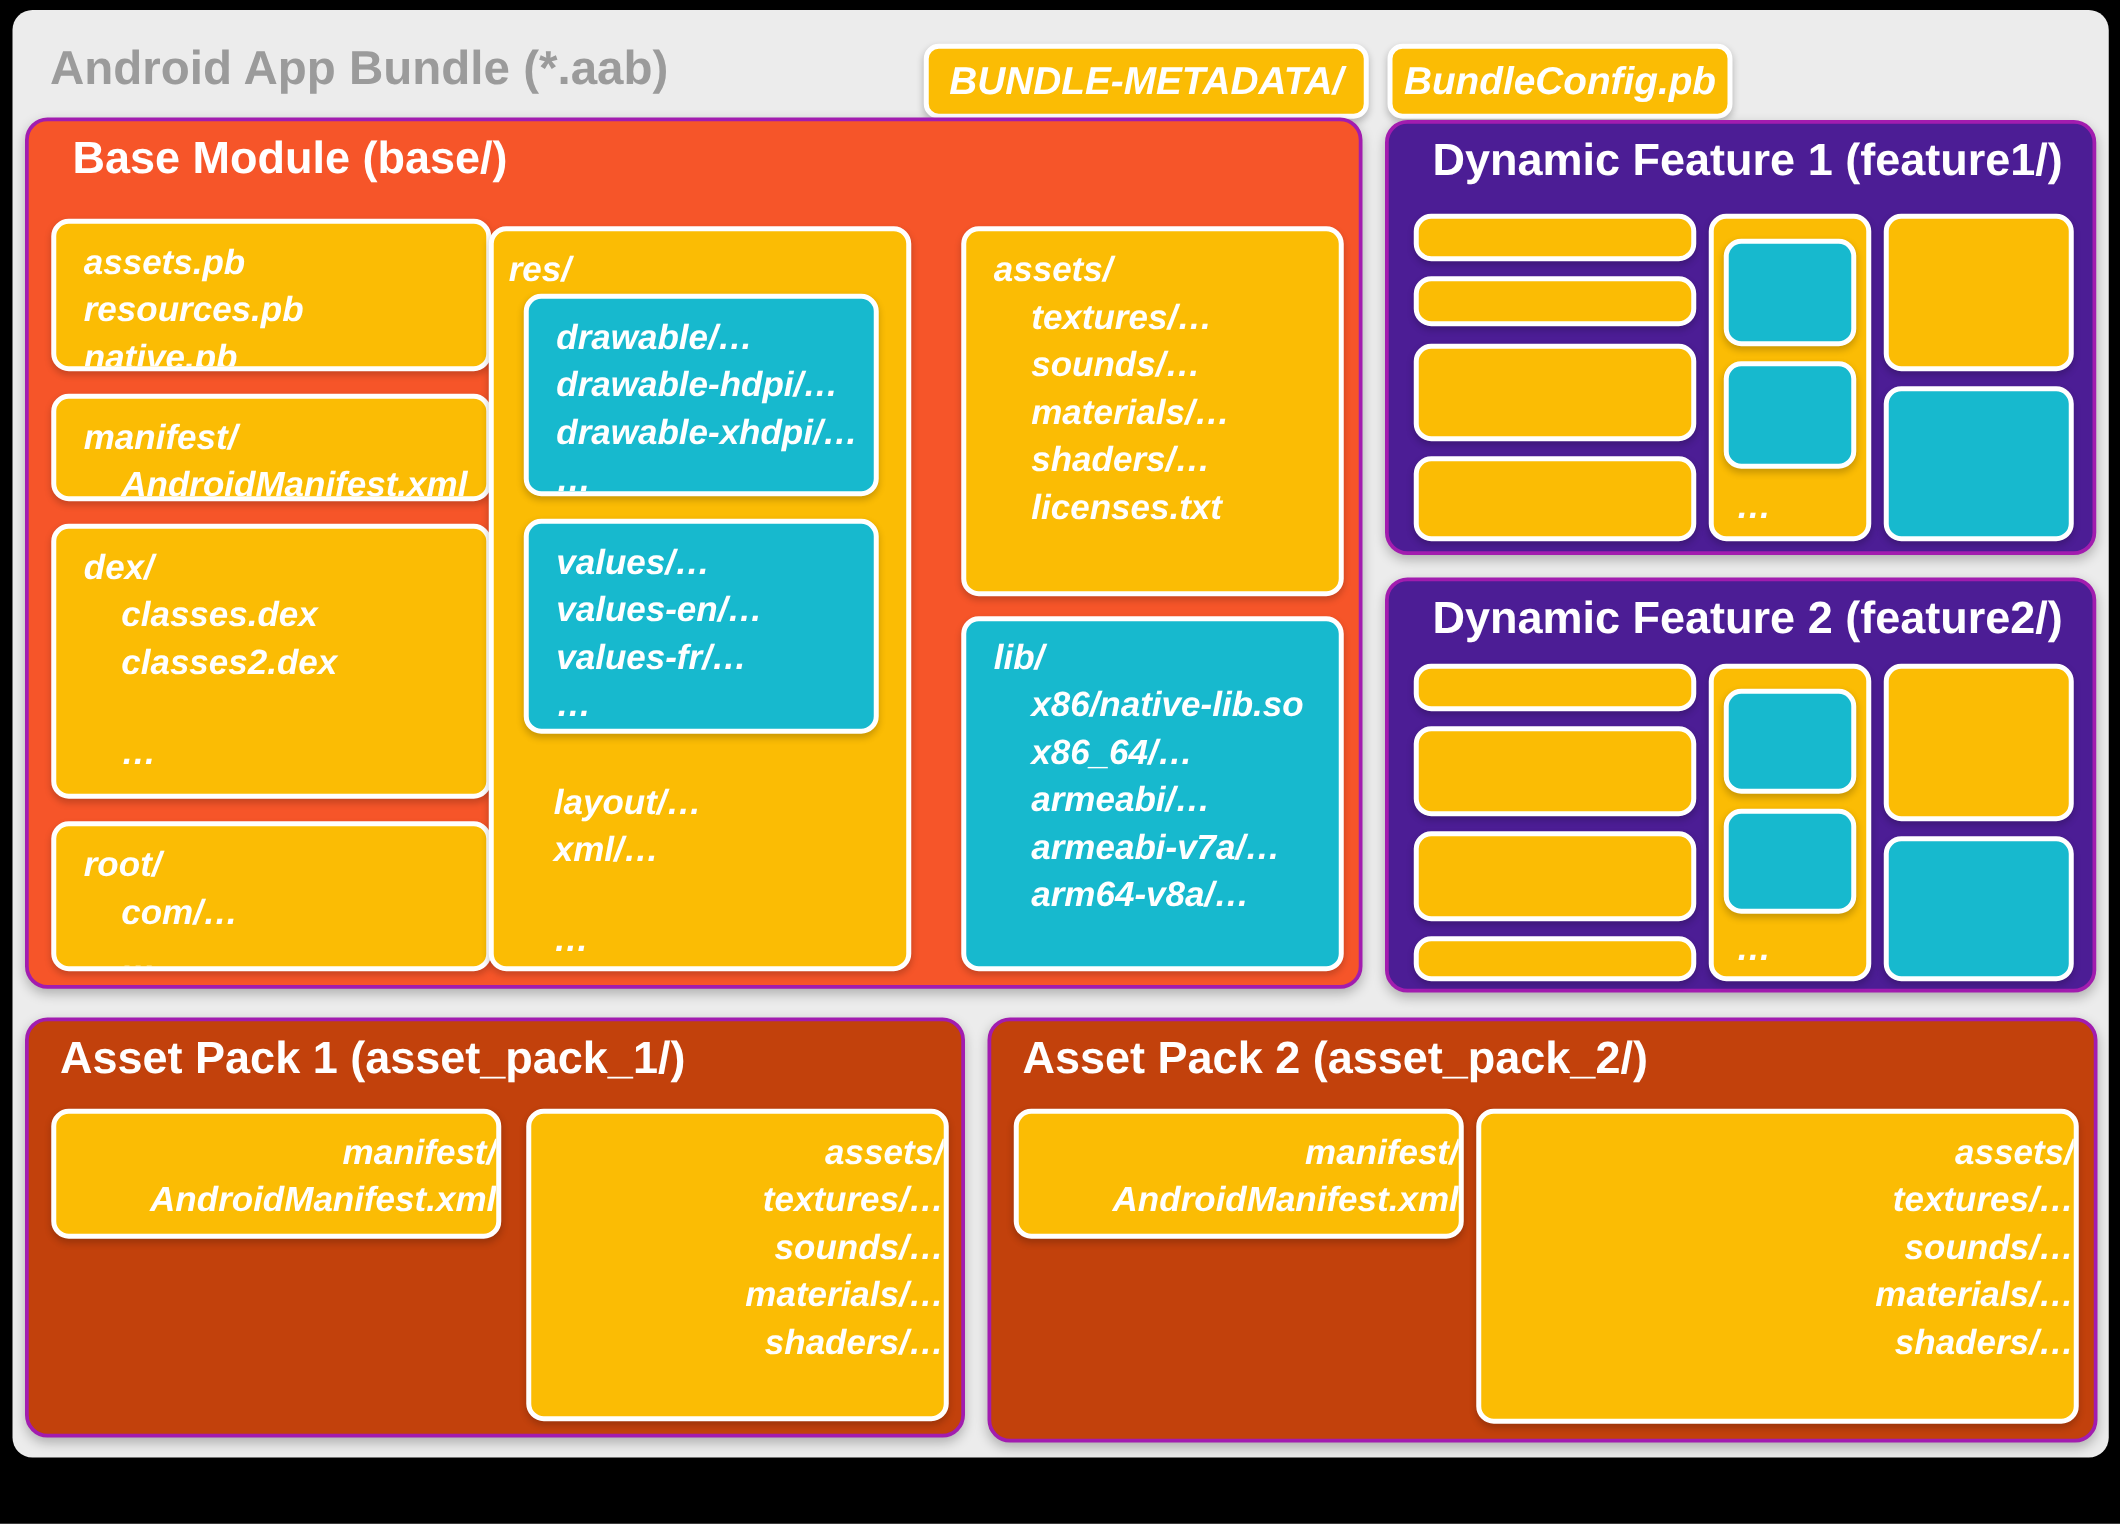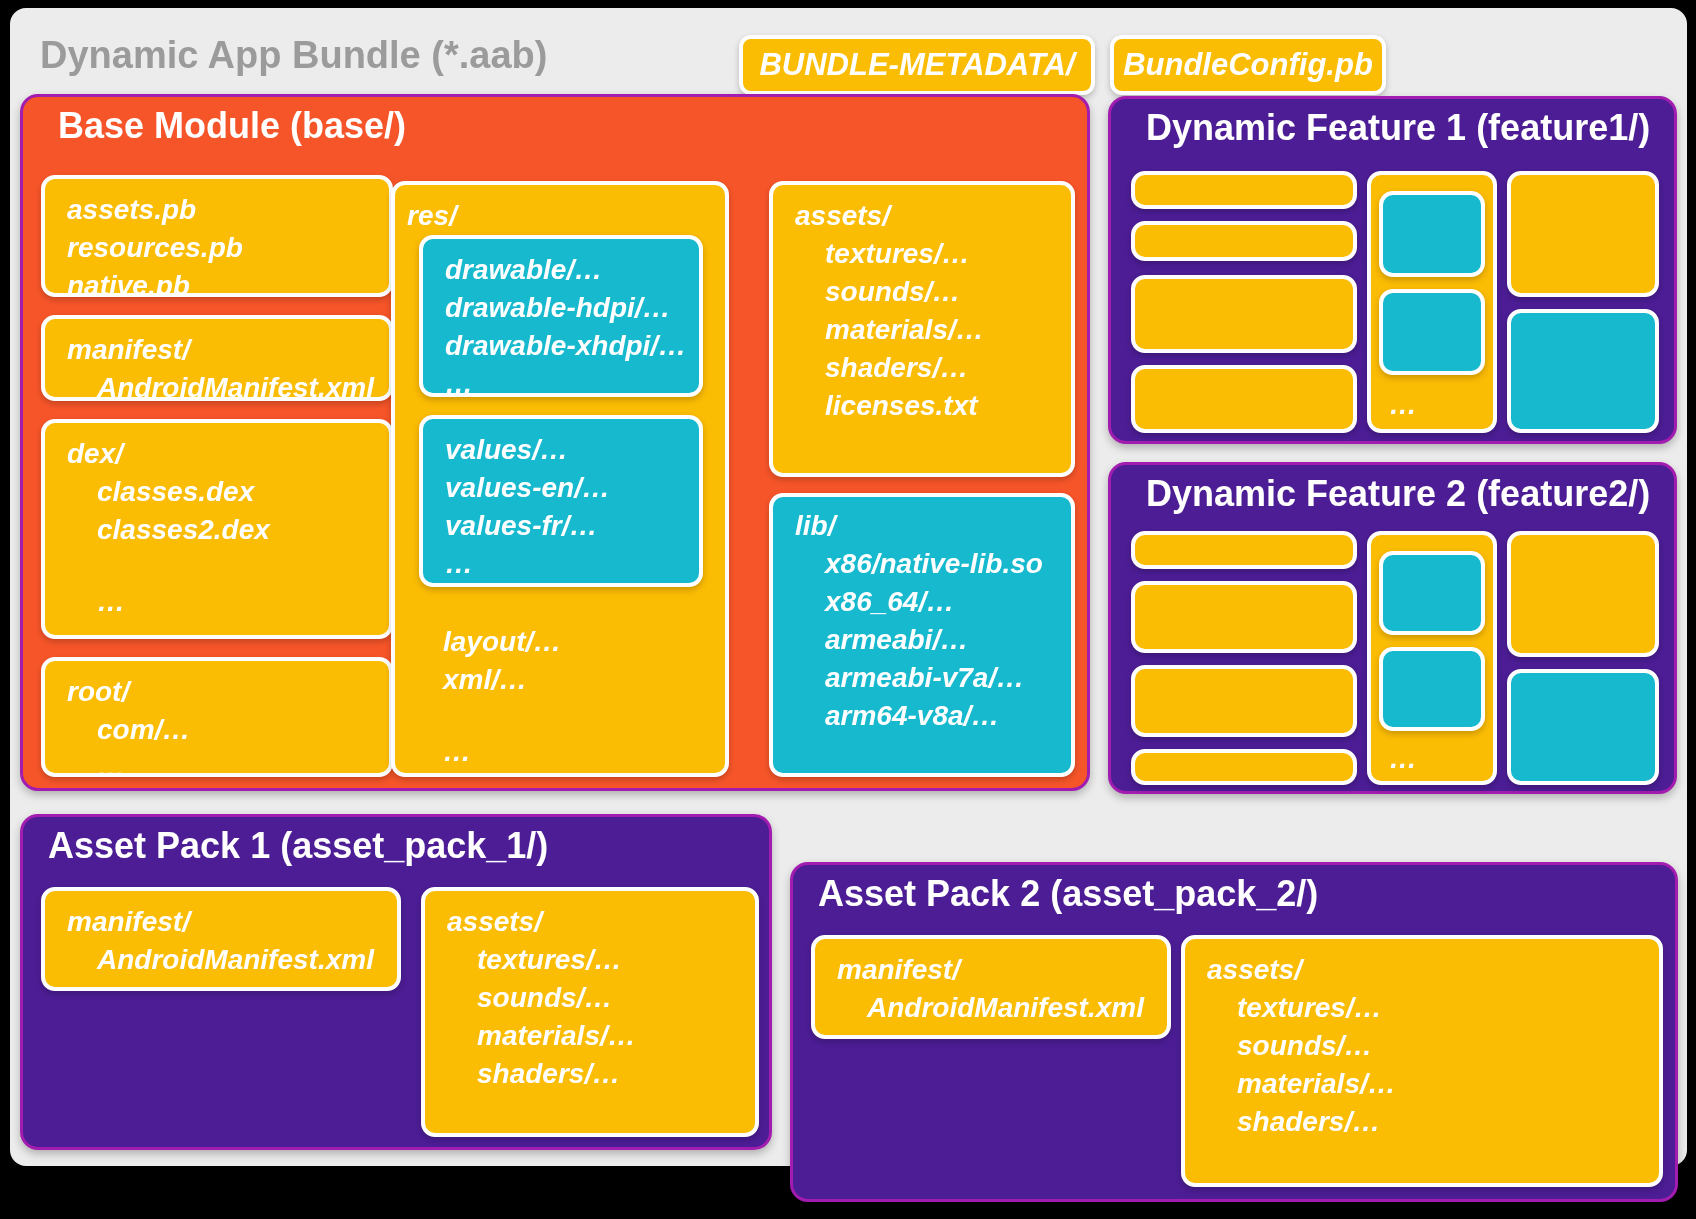--- a/index.html
+++ b/index.html
@@ -23,21 +23,21 @@
     box-sizing:border-box;box-shadow:0 3px 6px rgba(0,0,0,.22);
     color:#fff;font-size:31px;
     display:flex;align-items:center;justify-content:center;white-space:nowrap;font-style:italic;
   }
   .module{
     position:absolute;border-radius:18px;border:3px solid #a21caf;
     box-sizing:border-box;box-shadow:0 4px 9px rgba(0,0,0,.25);
   }
   .orange{background:#F65529;}
   .green{background:#4c1d95;}
-  .purple{background:#4c1d95;}
+  .purple{background:#c2410c;text-align:right;}
   .mod-title{
     position:absolute;left:35px;top:8px;margin:0;
     font-size:36px;color:#fff;white-space:nowrap;font-weight:bold;
   }
   .box{
     position:absolute;border:4px solid #fff;border-radius:14px;
     box-sizing:border-box;box-shadow:0 3px 6px rgba(0,0,0,.2);
     color:#fff;overflow:hidden;font-style:italic;
   }
   .yellow{background:#FBBC04;}
@@ -48,21 +48,21 @@
   .gap-top{margin-top:34px;}
   .dots{
     position:absolute;left:18px;font-size:28px;color:#fff;line-height:28px;
   }
 </style>
 </head>
 <body>
 
 <div class="card">
 
-  <div class="page-title">Dynamic App Bundle (*.aab)</div>
+  <div class="page-title">Android App Bundle (*.aab)</div>
 
   <div class="chip" style="left:729px;width:356px;">BUNDLE-METADATA/</div>
   <div class="chip" style="left:1100px;width:276px;">BundleConfig.pb</div>
 
   <section class="module orange" style="left:10px;top:86px;width:1070px;height:697px;">
     <h2 class="mod-title">Base Module (base/)</h2>
 
     <div class="box yellow pad" style="left:18px;top:78px;width:352px;height:122px;">
       <div class="ln">assets.pb</div>
       <div class="ln">resources.pb</div>
@@ -176,21 +176,21 @@
 
     <div class="box yellow pad" style="left:398px;top:70px;width:338px;height:250px;">
       <div class="ln">assets/</div>
       <div class="ln ind">textures/…</div>
       <div class="ln ind">sounds/…</div>
       <div class="ln ind">materials/…</div>
       <div class="ln ind">shaders/…</div>
     </div>
   </section>
 
-  <section class="module purple" style="left:780px;top:854px;width:888px;height:340px;padding-left:37px;">
+  <section class="module purple" style="left:780px;top:806px;width:888px;height:340px;padding-left:37px;">
     <h2 class="mod-title" style="left:25px;">Asset Pack 2 (asset_pack_2/)</h2>
 
     <div class="box yellow pad" style="left:18px;top:70px;width:360px;height:104px;">
       <div class="ln">manifest/</div>
       <div class="ln ind">AndroidManifest.xml</div>
     </div>
 
     <div class="box yellow pad" style="left:388px;top:70px;width:482px;height:252px;">
       <div class="ln">assets/</div>
       <div class="ln ind">textures/…</div>

